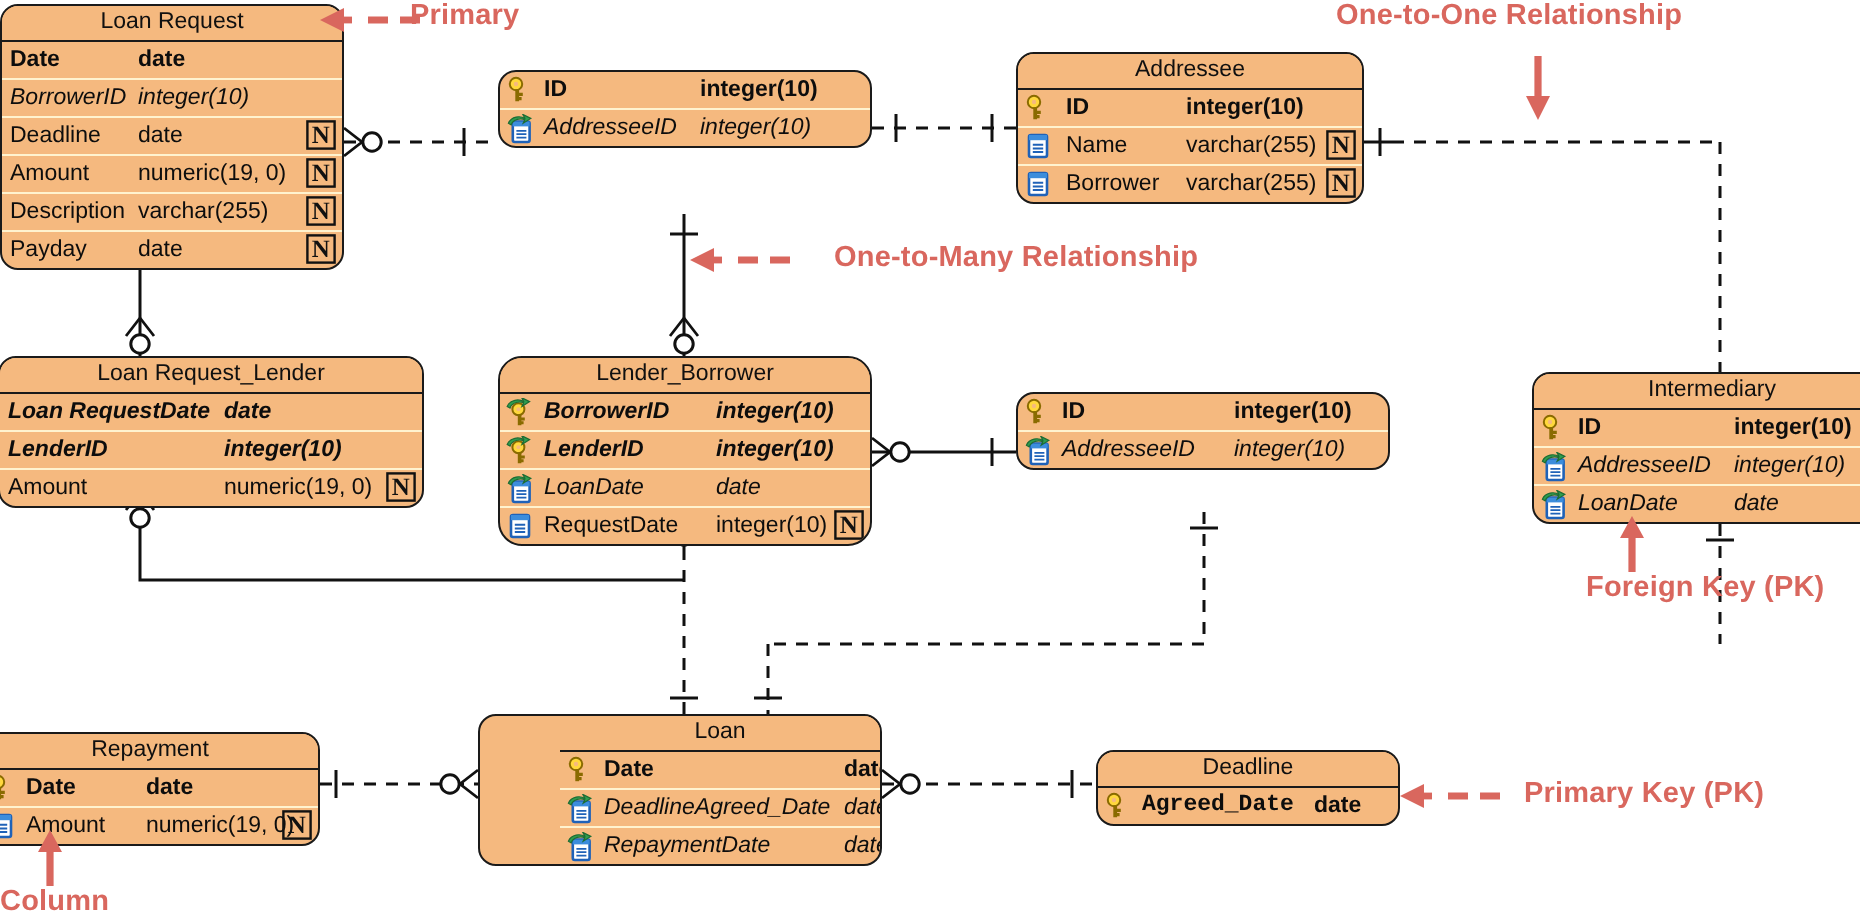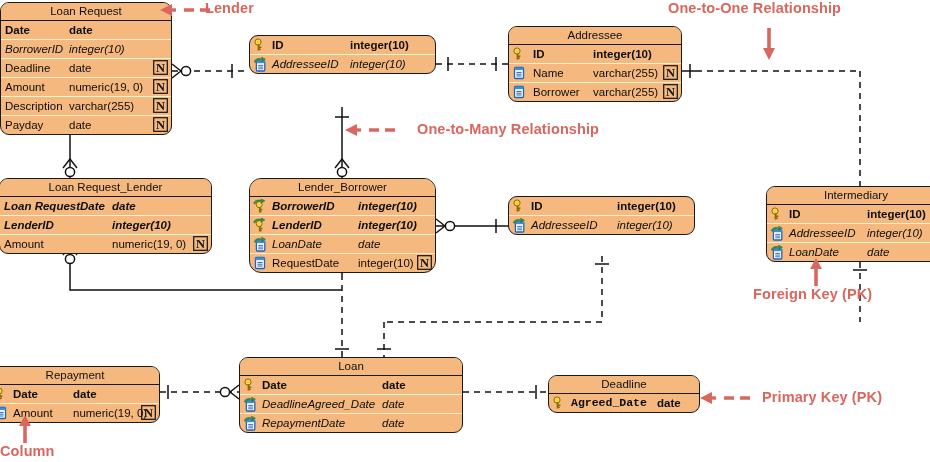--- a/index.html
+++ b/index.html
@@ -394,21 +394,21 @@
               </svg></span>
             <span class="nm " style="left: 22px;">Amount</span>
             <span class="ty " style="left: 82px;">numeric(19, 0)</span>
             <span class="nn"><svg width="15" height="15" viewBox="0 0 15 15">
                 <rect x="0.7" y="0.7" width="13.6" height="13.6" fill="none" stroke="#111" stroke-width="1.2"></rect>
                 <text x="7.4" y="11.6" font-family="Liberation Serif, serif" font-size="12.5" font-weight="bold" text-anchor="middle" fill="#111">N</text>
               </svg></span>
           </div>
         </div>
       </div>
-      <div class="entity" style="left: 239px; top: 357px; width: 224px;">
+      <div class="entity" style="left: 239px; top: 357px; width: 202px; padding-left: 40px;">
         <div class="title">Loan</div>
         <div class="rows">
           <div class="row">
             <span class="ic"><svg width="14" height="14" viewBox="0 0 14 14">
                 <circle cx="5" cy="4" r="3.1" fill="#ffd83d" stroke="#8a6b00" stroke-width="1"></circle>
                 <circle cx="5" cy="4" r="1.1" fill="#f5b97f"></circle>
                 <path d="M5.6,6.6 L5.6,12.6" stroke="#8a6b00" stroke-width="1.9" fill="none"></path>
                 <path d="M5.6,9.2 L8.4,9.2 M5.6,11.3 L7.8,11.3" stroke="#8a6b00" stroke-width="1.6" fill="none"></path>
               </svg></span>
             <span class="nm b" style="left: 22px;">Date</span>
@@ -452,37 +452,37 @@
         </div>
       </div>
     </div>
 
   <div id="anno-layer">
       <div style="position: absolute; left: 160px; top: 2px;"><svg width="56" height="16" viewBox="0 0 56 16">
           <path d="M0,8 L12,2 L12,14 Z" fill="#d9675e"></path>
           <path d="M10,8 H16" stroke="#d9675e" stroke-width="3.4"></path>
           <path d="M24,8 H34 M40,8 H50" stroke="#d9675e" stroke-width="3.4"></path>
         </svg></div>
-      <div class="anno" style="left: 205px; top: 0px;">Lender</div>
+      <div class="anno" style="left: 205px; top: 0px;">Primary</div>
       <div style="position: absolute; left: 761px; top: 22px;"><svg width="16" height="40" viewBox="0 0 16 40">
           <path d="M8,6 V26" stroke="#d9675e" stroke-width="3.6"></path>
           <path d="M8,38 L2,26 L14,26 Z" fill="#d9675e"></path>
         </svg></div>
       <div class="anno" style="left: 668px; top: 0px;">One-to-One Relationship</div>
       <div style="position: absolute; left: 345px; top: 122px;"><svg width="56" height="16" viewBox="0 0 56 16">
           <path d="M0,8 L12,2 L12,14 Z" fill="#d9675e"></path>
           <path d="M10,8 H16" stroke="#d9675e" stroke-width="3.4"></path>
           <path d="M24,8 H34 M40,8 H50" stroke="#d9675e" stroke-width="3.4"></path>
         </svg></div>
       <div class="anno" style="left: 417px; top: 121px;">One-to-Many Relationship</div>
       <div style="position: absolute; left: 808px; top: 258px;"><svg width="16" height="34" viewBox="0 0 16 34">
           <path d="M8,0 L2,11 L14,11 Z" fill="#d9675e"></path>
           <path d="M8,11 V28" stroke="#d9675e" stroke-width="3.6"></path>
         </svg></div>
-      <div class="anno" style="left: 753px; top: 286px;">Foreign Key (PK)</div>
+      <div class="anno" style="left: 793px; top: 286px;">Foreign Key (PK)</div>
       <div style="position: absolute; left: 700px; top: 390px;"><svg width="56" height="16" viewBox="0 0 56 16">
           <path d="M0,8 L12,2 L12,14 Z" fill="#d9675e"></path>
           <path d="M10,8 H16" stroke="#d9675e" stroke-width="3.4"></path>
           <path d="M24,8 H34 M40,8 H50" stroke="#d9675e" stroke-width="3.4"></path>
         </svg></div>
       <div class="anno" style="left: 762px; top: 389px;">Primary Key (PK)</div>
       <div style="position: absolute; left: 17px; top: 415px;"><svg width="16" height="34" viewBox="0 0 16 34">
           <path d="M8,0 L2,11 L14,11 Z" fill="#d9675e"></path>
           <path d="M8,11 V28" stroke="#d9675e" stroke-width="3.6"></path>
         </svg></div>

